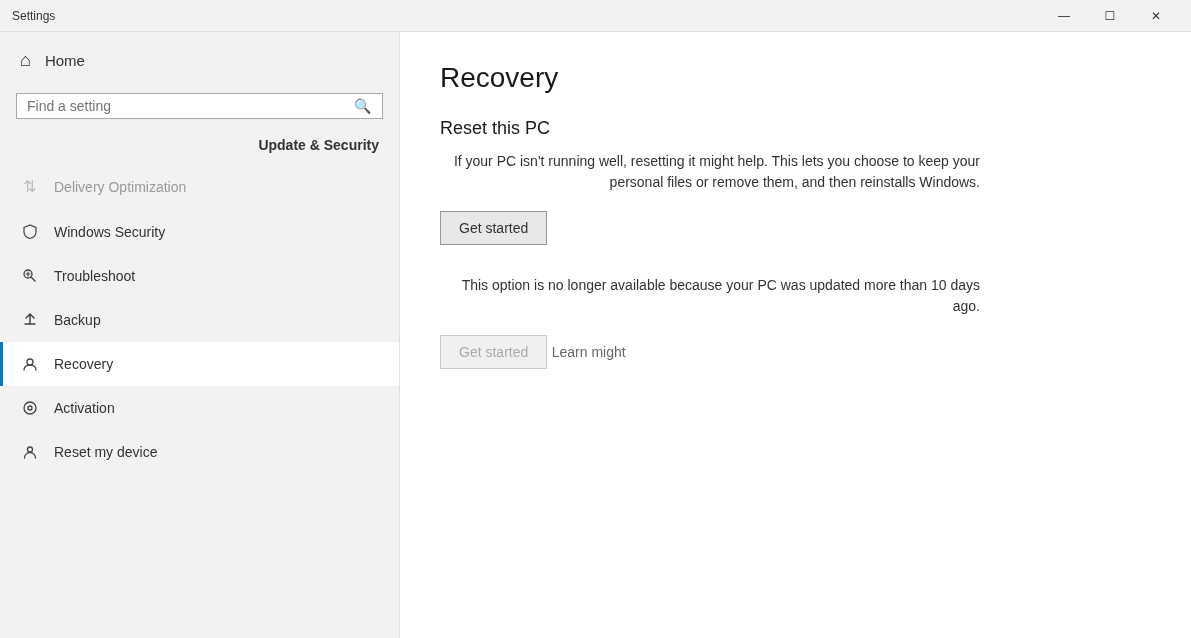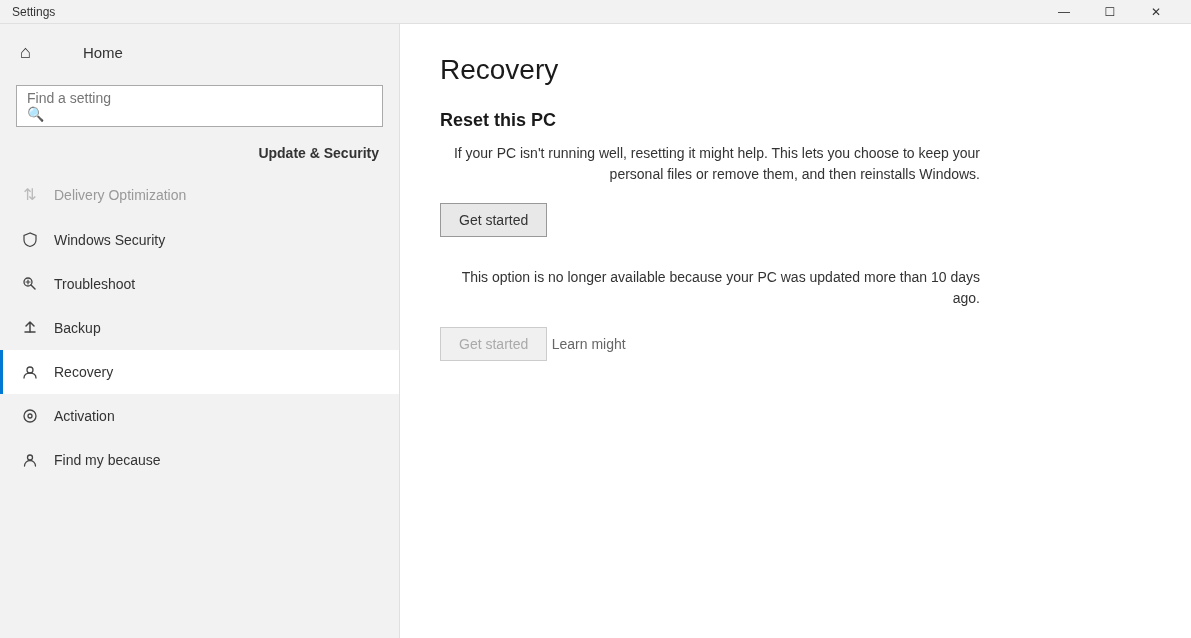--- a/index.html
+++ b/index.html
@@ -7,21 +7,21 @@
       font-family: 'Segoe UI', Arial, sans-serif;
       background: #fff;
       width: 1191px;
       height: 638px;
       overflow: hidden;
       display: flex;
       flex-direction: column;
     }
     .titlebar {
       background: #f2f2f2;
-      height: 24px;
+      height: 32px;
       display: flex;
       align-items: center;
       justify-content: space-between;
       padding: 0 12px;
       border-bottom: 1px solid #e0e0e0;
       flex-shrink: 0;
     }
     .titlebar-title {
       font-size: 12px;
       color: #333;
@@ -66,30 +66,28 @@
       padding: 18px 20px;
       cursor: pointer;
     }
     .home-icon {
       font-size: 18px;
       color: #333;
     }
     .sidebar-home-label {
       font-size: 15px;
       color: #333;
-      margin-left: 38px;
     }
     .sidebar-search {
       margin: 4px 16px 12px 16px;
       display: flex;
-      align-items: flex-start;
+      align-items: flex-end;
       background: #fff;
       border: 1px solid #aaa;
       padding: 4px 10px;
-      flex-direction: column;
     }
     .sidebar-search input {
       border: none;
       outline: none;
       font-size: 14px;
       color: #666;
       flex: 1;
       background: transparent;
     }
     .sidebar-search-icon {
@@ -151,21 +149,21 @@
       overflow-y: auto;
     }
     .page-title {
       font-size: 28px;
       font-weight: 300;
       color: #1a1a1a;
       margin-bottom: 24px;
     }
     .section-title {
       font-size: 18px;
-      font-weight: 700;
+      font-weight: 400;
       color: #1a1a1a;
       margin-bottom: 12px;
     }
     .section-desc {
       font-size: 14px;
       color: #333;
       line-height: 1.5;
       margin-bottom: 18px;
       max-width: 540px;
       text-align: right;
@@ -278,21 +276,21 @@
       <span class="sidebar-item-label">Activation</span>
     </div>
 
     <div class="sidebar-item">
       <span class="sidebar-item-icon">
         <svg width="16" height="16" viewBox="0 0 16 16" fill="none">
           <circle cx="8" cy="5.5" r="2.5" stroke="#444" stroke-width="1.3" fill="none"></circle>
           <path d="M2.5 14c0-3 2.5-5.5 5.5-5.5S13.5 11 13.5 14" stroke="#444" stroke-width="1.3" stroke-linecap="round" fill="none"></path>
         </svg>
       </span>
-      <span class="sidebar-item-label">Find my because</span>
+      <span class="sidebar-item-label">Reset my device</span>
     </div>
   </div>
 
   <div class="main-content">
     <h1 class="page-title">Recovery</h1>
 
     
     <h2 class="section-title">Reset this PC</h2>
     <p class="section-desc">If your PC isn't running well, resetting it might help. This lets you choose to keep your personal files or remove them, and then reinstalls Windows.</p>
     <button class="btn-primary">Get started</button>

